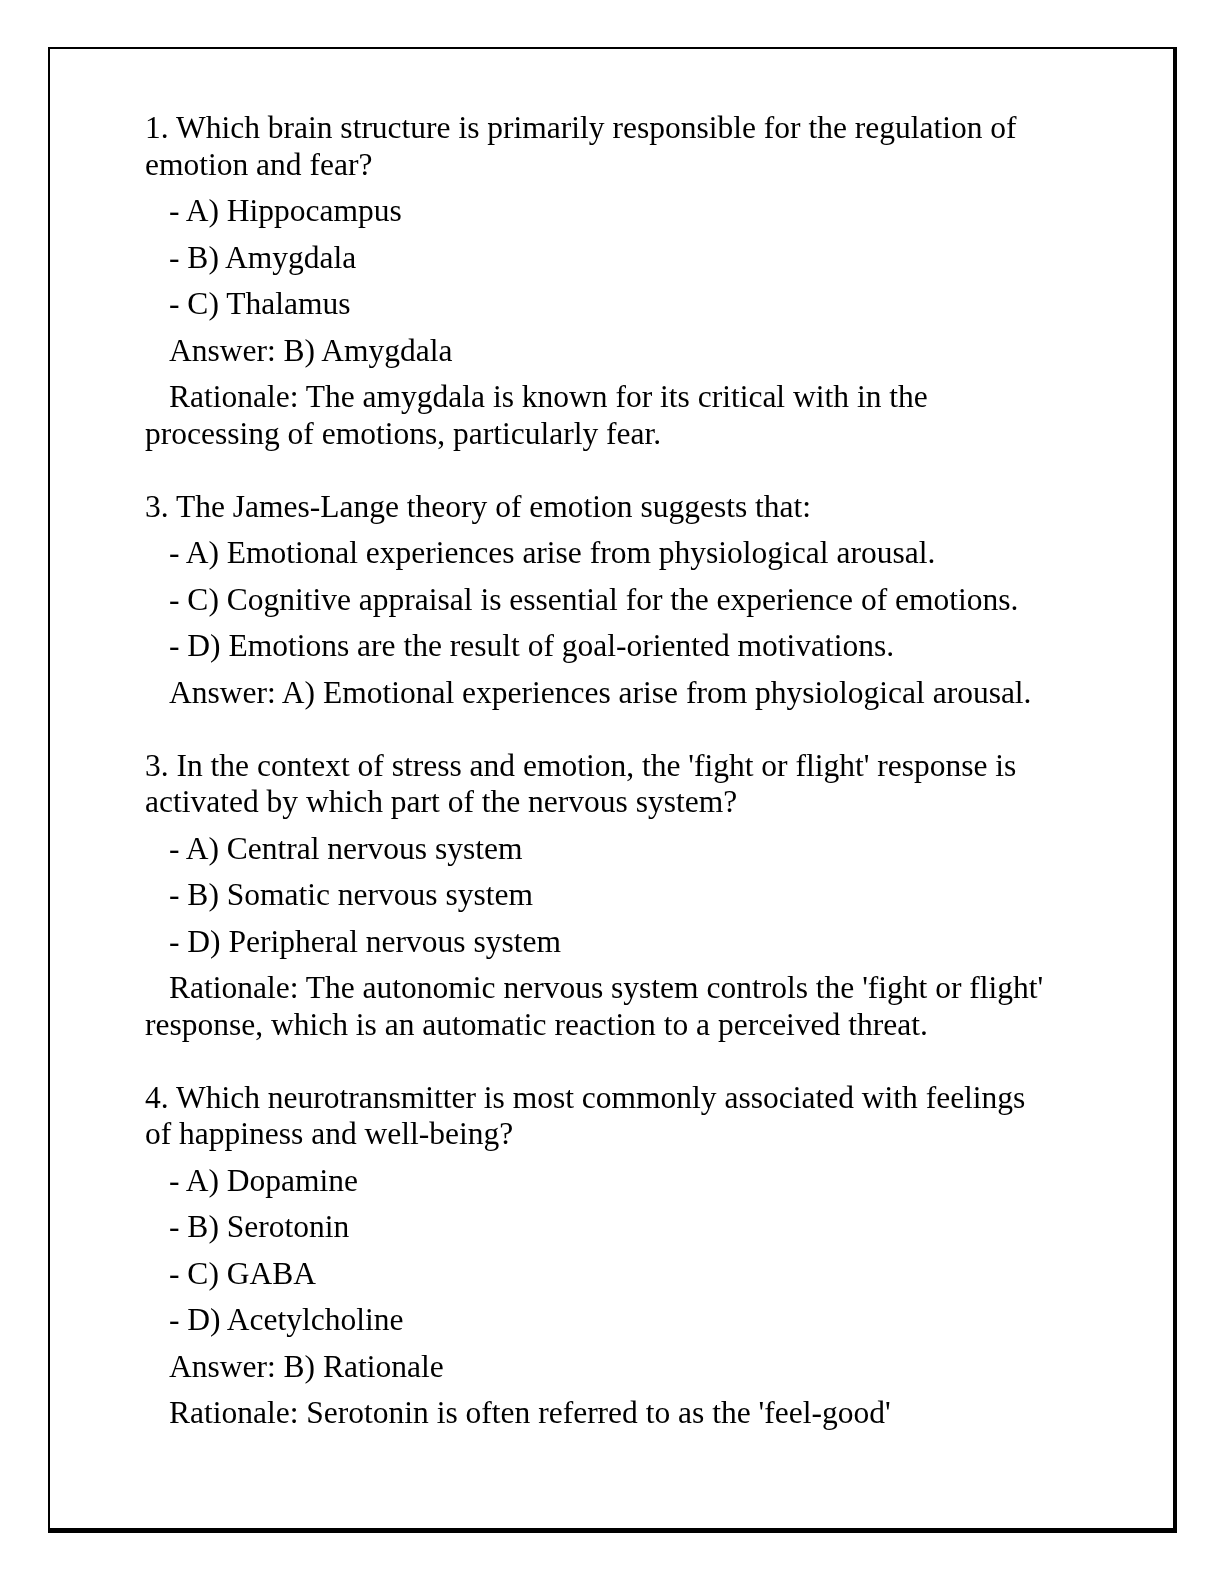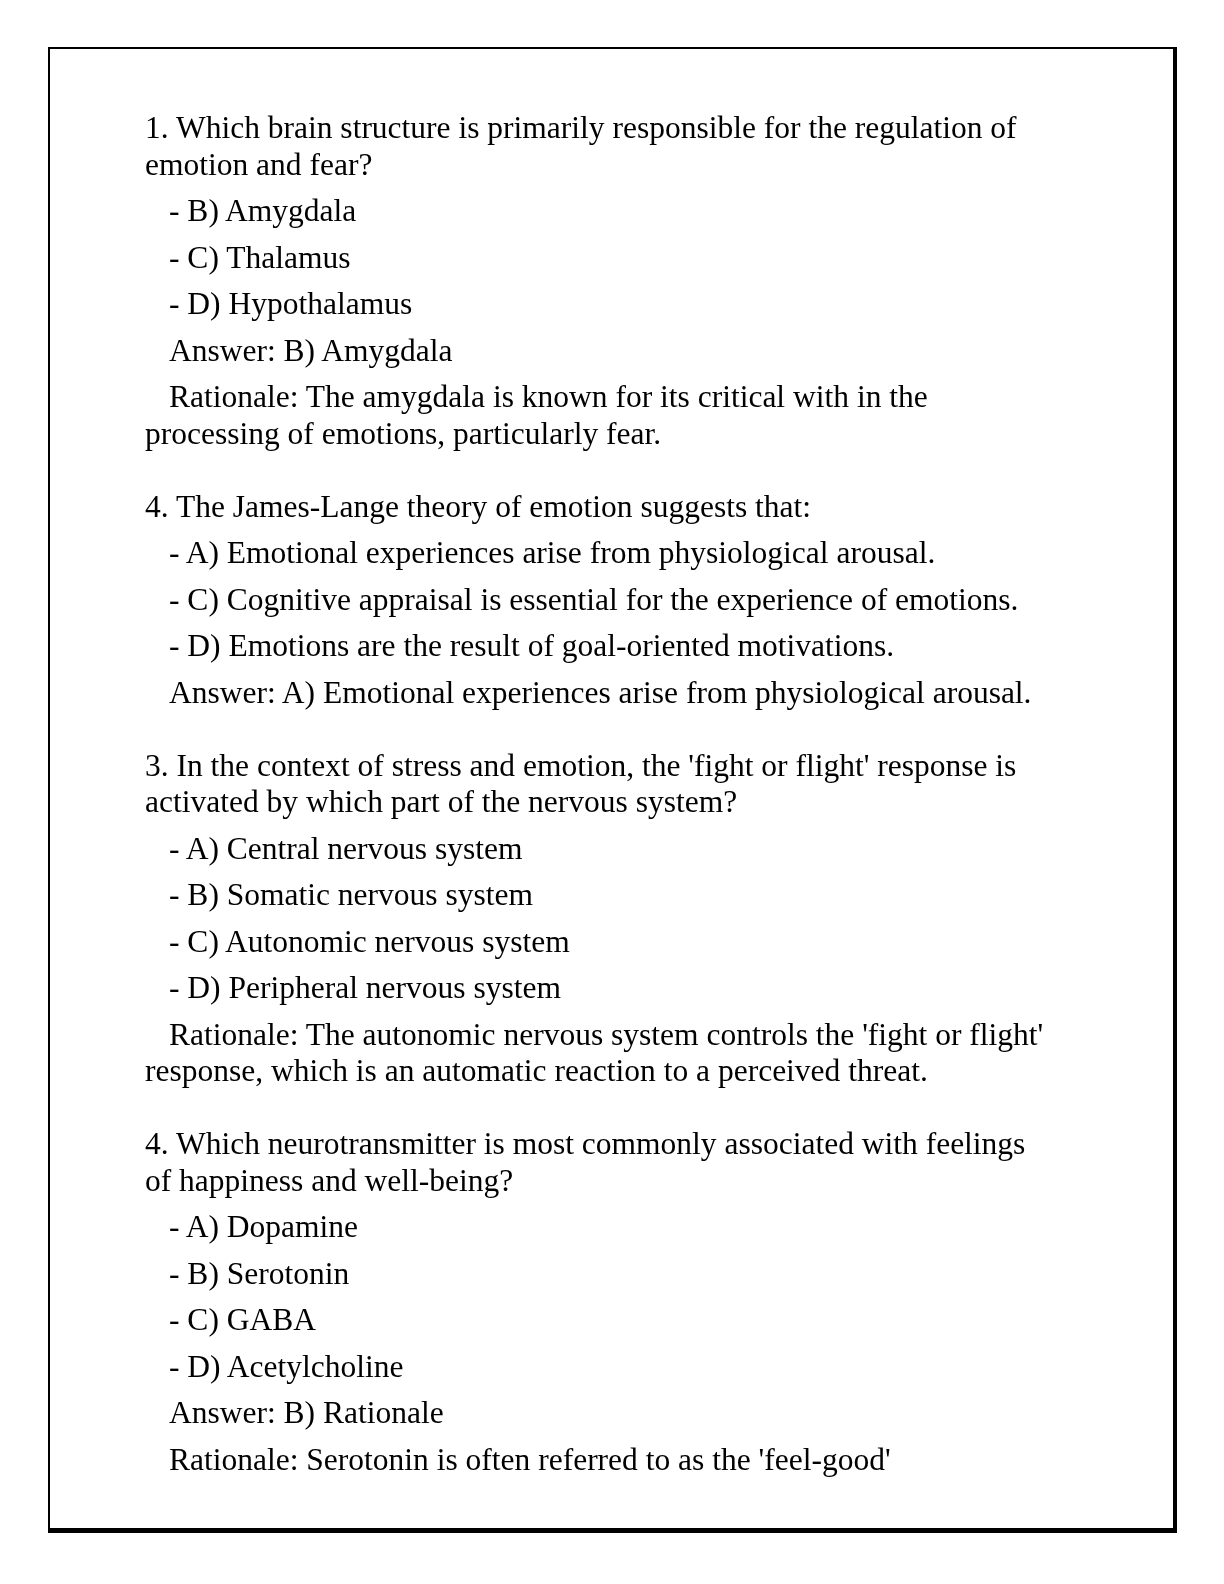--- a/index.html
+++ b/index.html
@@ -42,40 +42,39 @@
   p.indent { text-indent: 24px; }
 </style>
 </head>
 <body>
 
 <div class="page-frame">
   <div class="page-content">
 
     <div class="question-block">
       <p>1. Which brain structure is primarily responsible for the regulation of emotion and fear?</p>
+      <p class="indent">- A) Hippocampus</p>
       <p class="indent">- B) Amygdala</p>
       <p class="indent">- C) Thalamus</p>
-      <p class="indent">- D) Hypothalamus</p>
       <p class="indent">Answer: B) Amygdala</p>
       <p class="indent">Rationale: The amygdala is known for its critical with in the processing of emotions, particularly fear.</p>
     </div>
 
     <div class="question-block">
-      <p>4. The James-Lange theory of emotion suggests that:</p>
+      <p>3. The James-Lange theory of emotion suggests that:</p>
       <p class="indent">- A) Emotional experiences arise from physiological arousal.</p>
       <p class="indent">- C) Cognitive appraisal is essential for the experience of emotions.</p>
       <p class="indent">- D) Emotions are the result of goal-oriented motivations.</p>
       <p class="indent">Answer: A) Emotional experiences arise from physiological arousal.</p>
     </div>
 
     <div class="question-block">
       <p>3. In the context of stress and emotion, the 'fight or flight' response is activated by which part of the nervous system?</p>
       <p class="indent">- A) Central nervous system</p>
       <p class="indent">- B) Somatic nervous system</p>
-      <p class="indent">- C) Autonomic nervous system</p>
       <p class="indent">- D) Peripheral nervous system</p>
       <p class="indent">Rationale: The autonomic nervous system controls the 'fight or flight' response, which is an automatic reaction to a perceived threat.</p>
     </div>
 
     <div class="question-block">
       <p>4. Which neurotransmitter is most commonly associated with feelings of happiness and well-being?</p>
       <p class="indent">- A) Dopamine</p>
       <p class="indent">- B) Serotonin</p>
       <p class="indent">- C) GABA</p>
       <p class="indent">- D) Acetylcholine</p>

